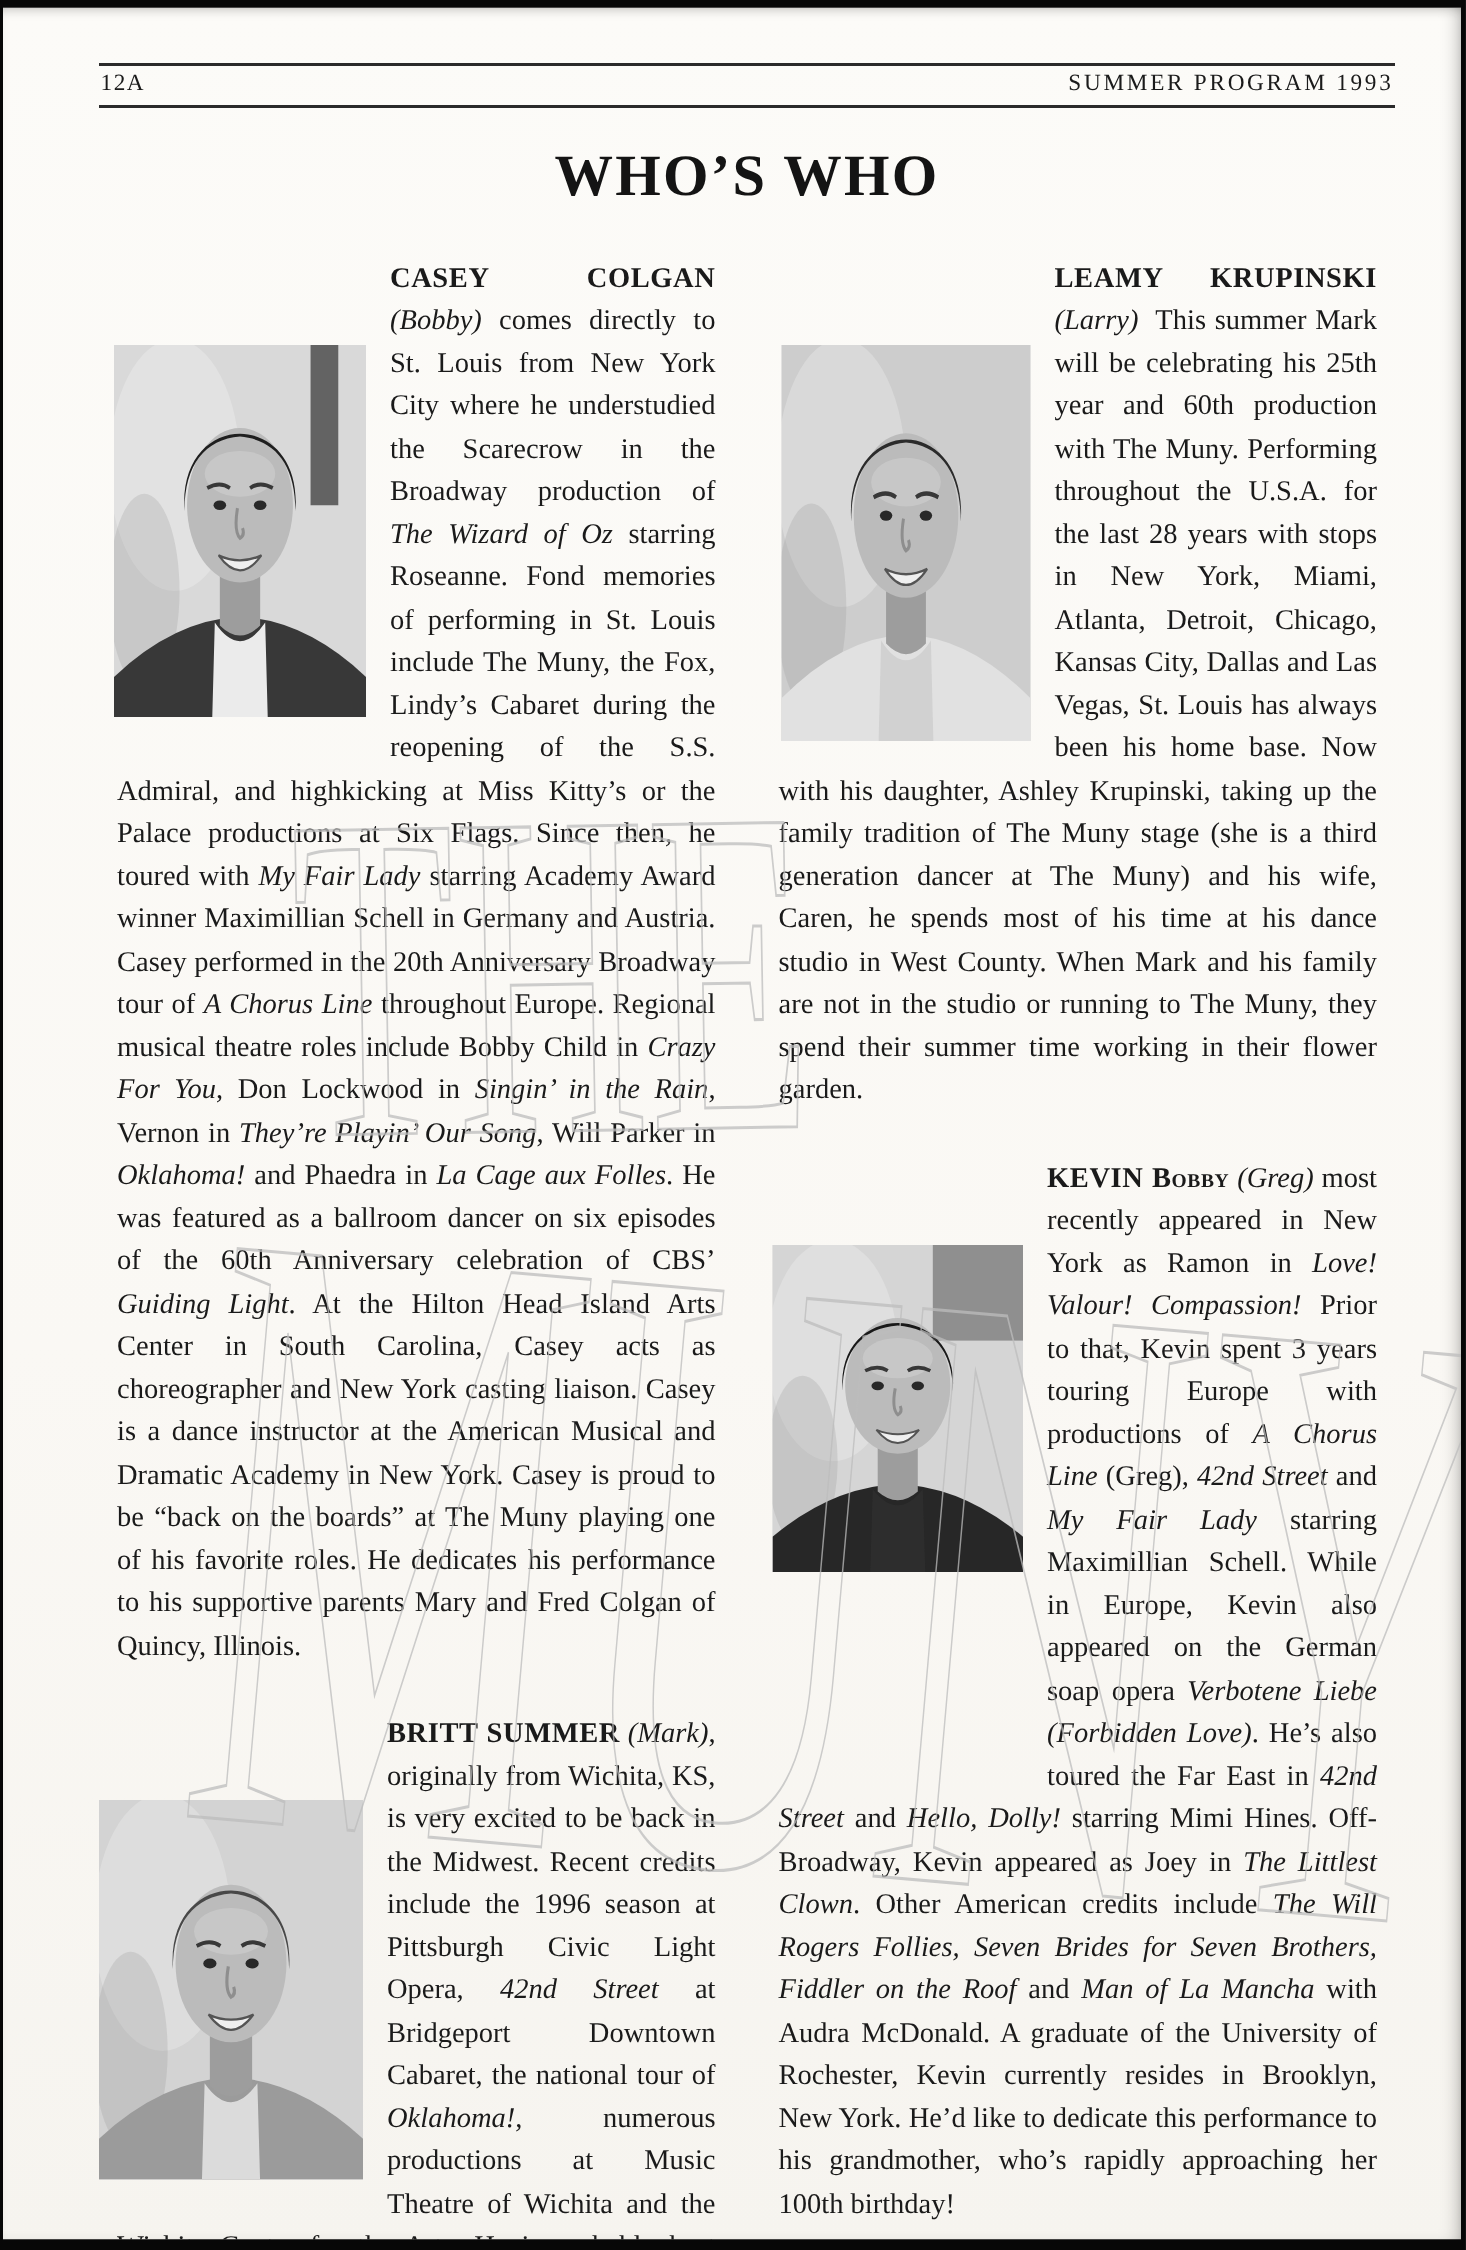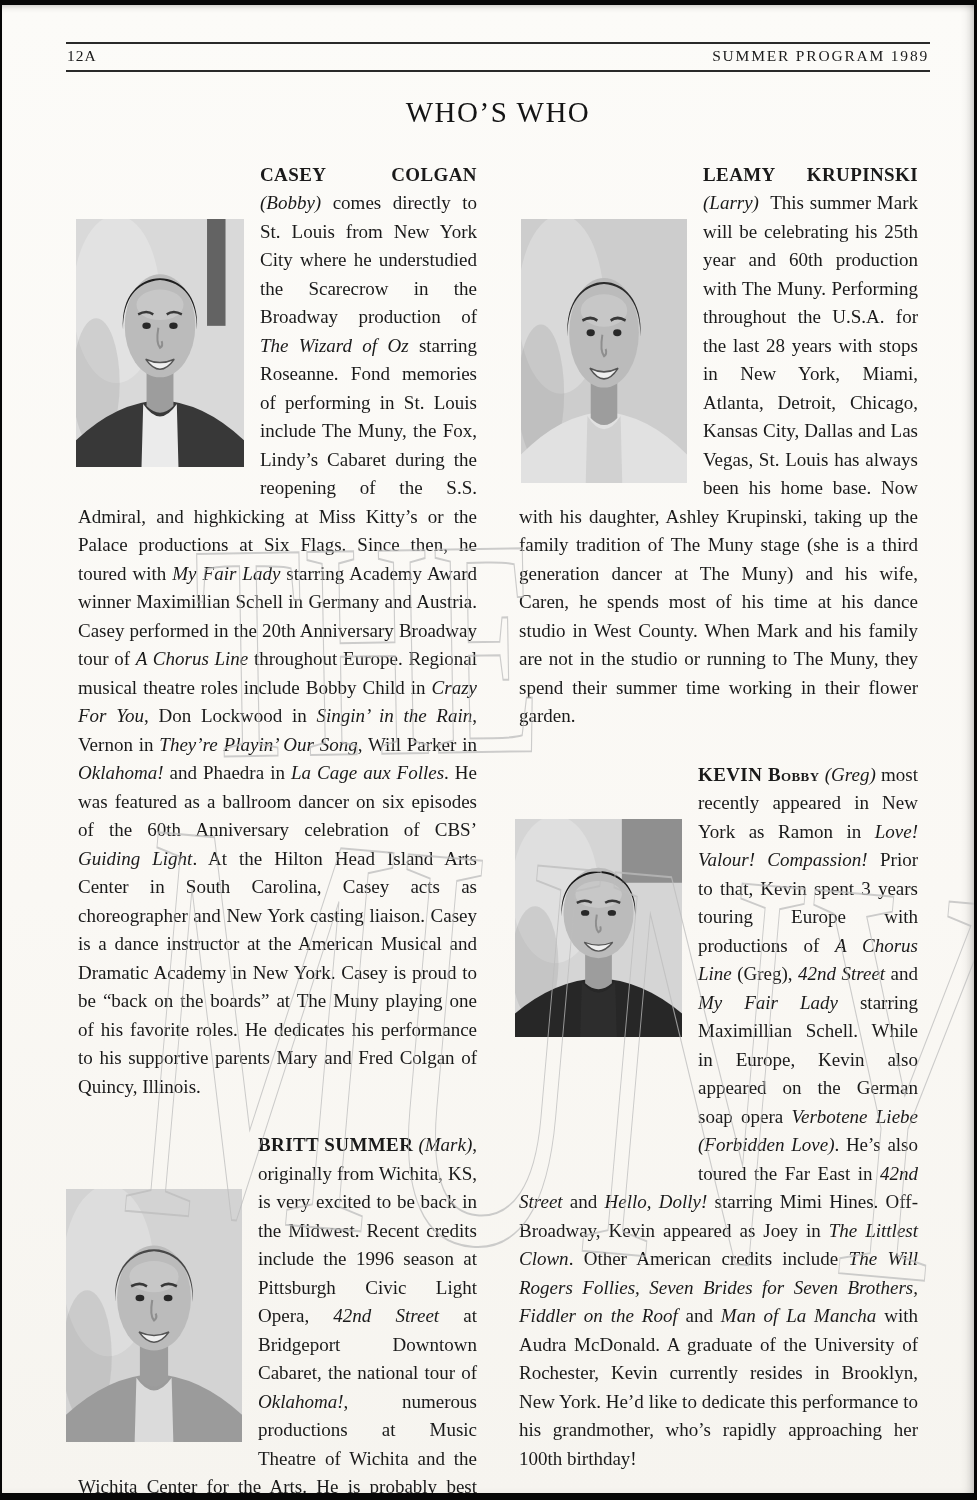--- a/index.html
+++ b/index.html
@@ -14,21 +14,21 @@
   .hd{
     display:flex;justify-content:space-between;align-items:baseline;
     margin:37px 44px 0;padding:3px 1px 5px;
     border-top:2px solid #2a2a2a;border-bottom:2px solid #2a2a2a;
     font-size:15.5px;color:#1b1b1b;
   }
   .hd .pgnum{letter-spacing:1px;}
   .hd .prog{letter-spacing:1.8px;}
   .title{
     margin:25px 0 20px;text-align:center;
-    font-weight:400;font-size:29px;line-height:1.1;letter-spacing:1.5px;color:#141414;
+    font-weight:700;font-size:39px;line-height:1.1;letter-spacing:1.5px;color:#141414;
   }
   .columns{display:flex;gap:18px;padding:0 44px;position:relative;z-index:1;}
   .col{flex:1;min-width:0;font-size:19px;line-height:28.5px;text-align:justify;color:#1a1a1a;}
   .bio{margin:0 0 30px;}
   .bio-text{margin:12px;}
   .bio-name{font-weight:700;font-variant:small-caps;letter-spacing:.4px;}
   .name-block{display:block;text-align-last:justify;}
   .bio-role{font-style:italic;}
   .photo{float:left;margin:58px 16px 8px 0;}
   .photo svg{display:block;background:#d7d5d1;filter:grayscale(1) contrast(1.03);}
@@ -77,21 +77,21 @@
         <ellipse cx="42" cy="54" rx="2.4" ry="1.7" fill="#262626"></ellipse>
         <ellipse cx="58" cy="54" rx="2.4" ry="1.7" fill="#262626"></ellipse>
         <path d="M49,55 Q48,62 50,64.5" stroke="#8e8e8e" stroke-width="1.1" fill="none"></path>
         <path d="M42.5,71.5 Q50,75 57.5,71.5 Q50,80 42.5,71.5 Z" fill="#6e6e6e" stroke="#4d4d4d" stroke-width="0.7"></path>
       </g>
     </defs>
   </svg>
 
   <header class="hd">
     <span class="pgnum">12A</span>
-    <span class="prog">SUMMER PROGRAM 1989</span>
+    <span class="prog">SUMMER PROGRAM 1993</span>
   </header>
 
   <h1 class="title">WHO’S WHO</h1>
 
   <div class="columns">
 
     <div class="col">
 
       <article class="bio">
         <figure class="photo ph-casey">

